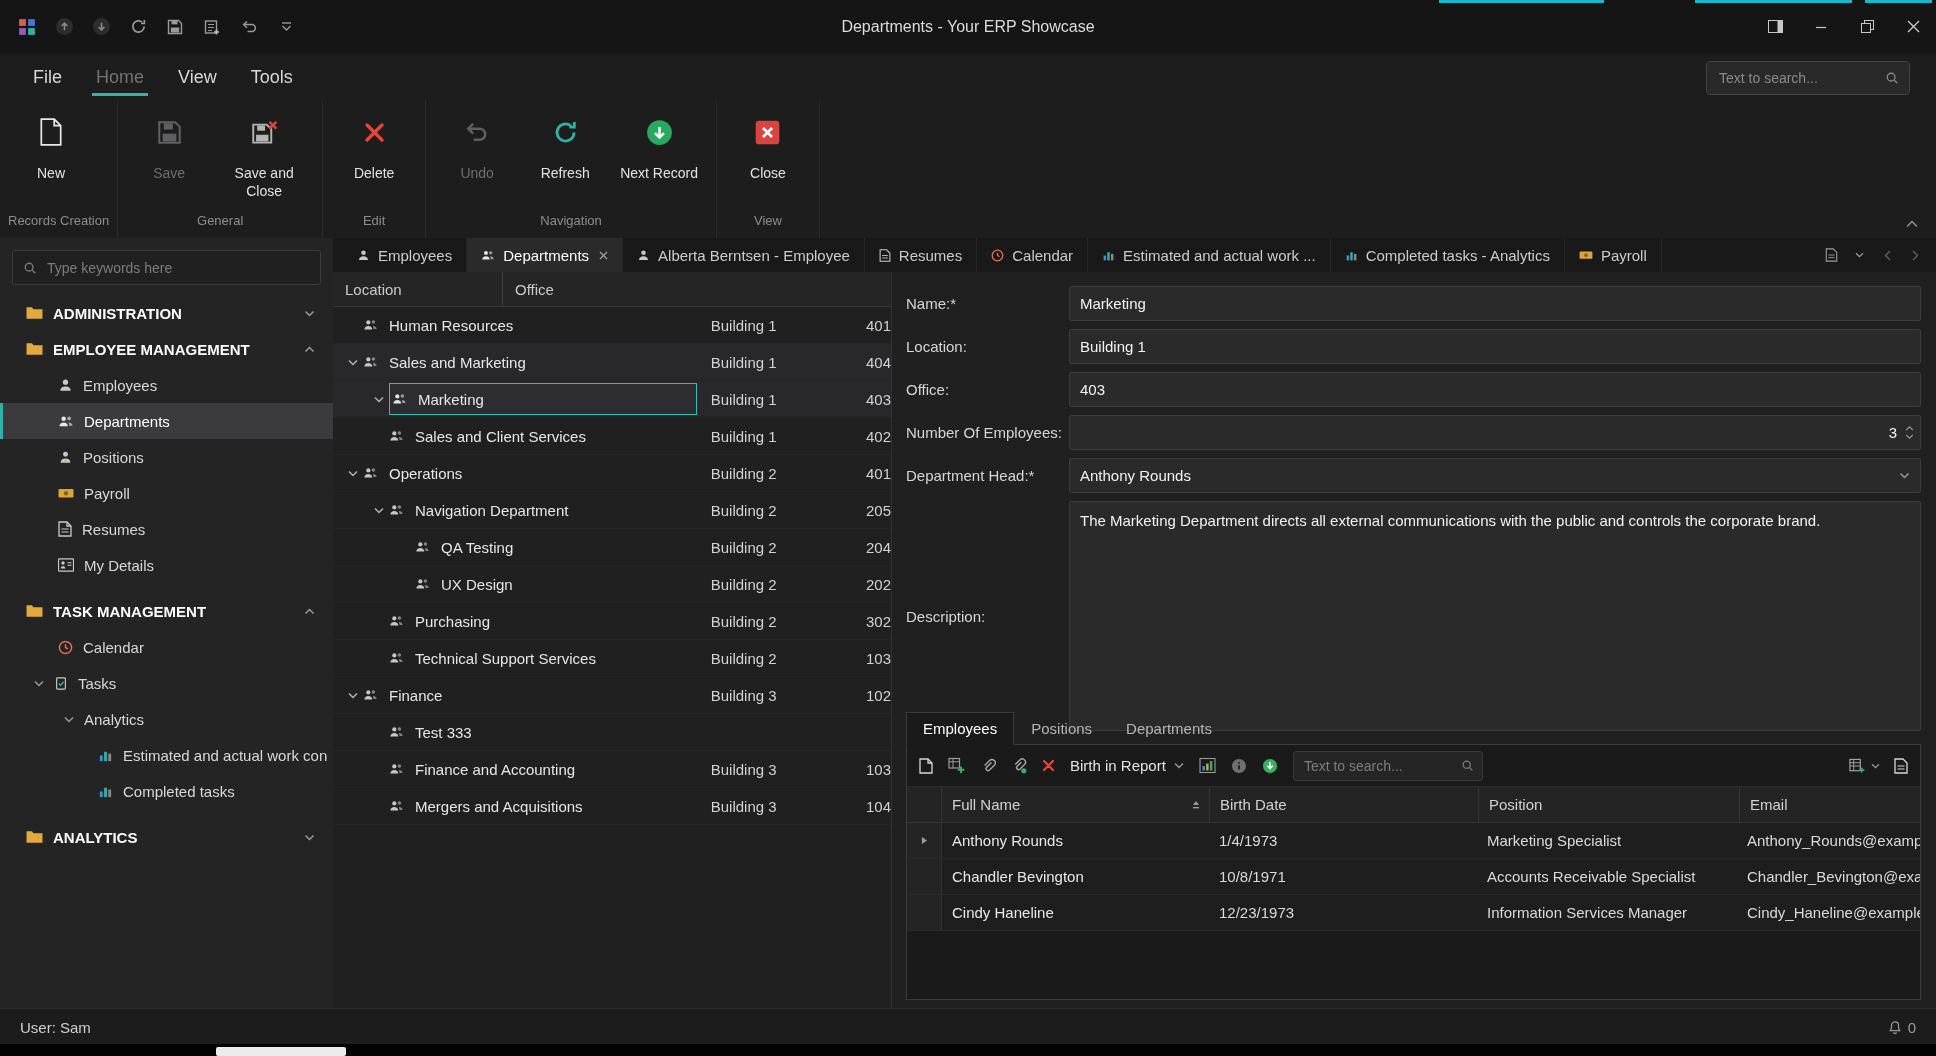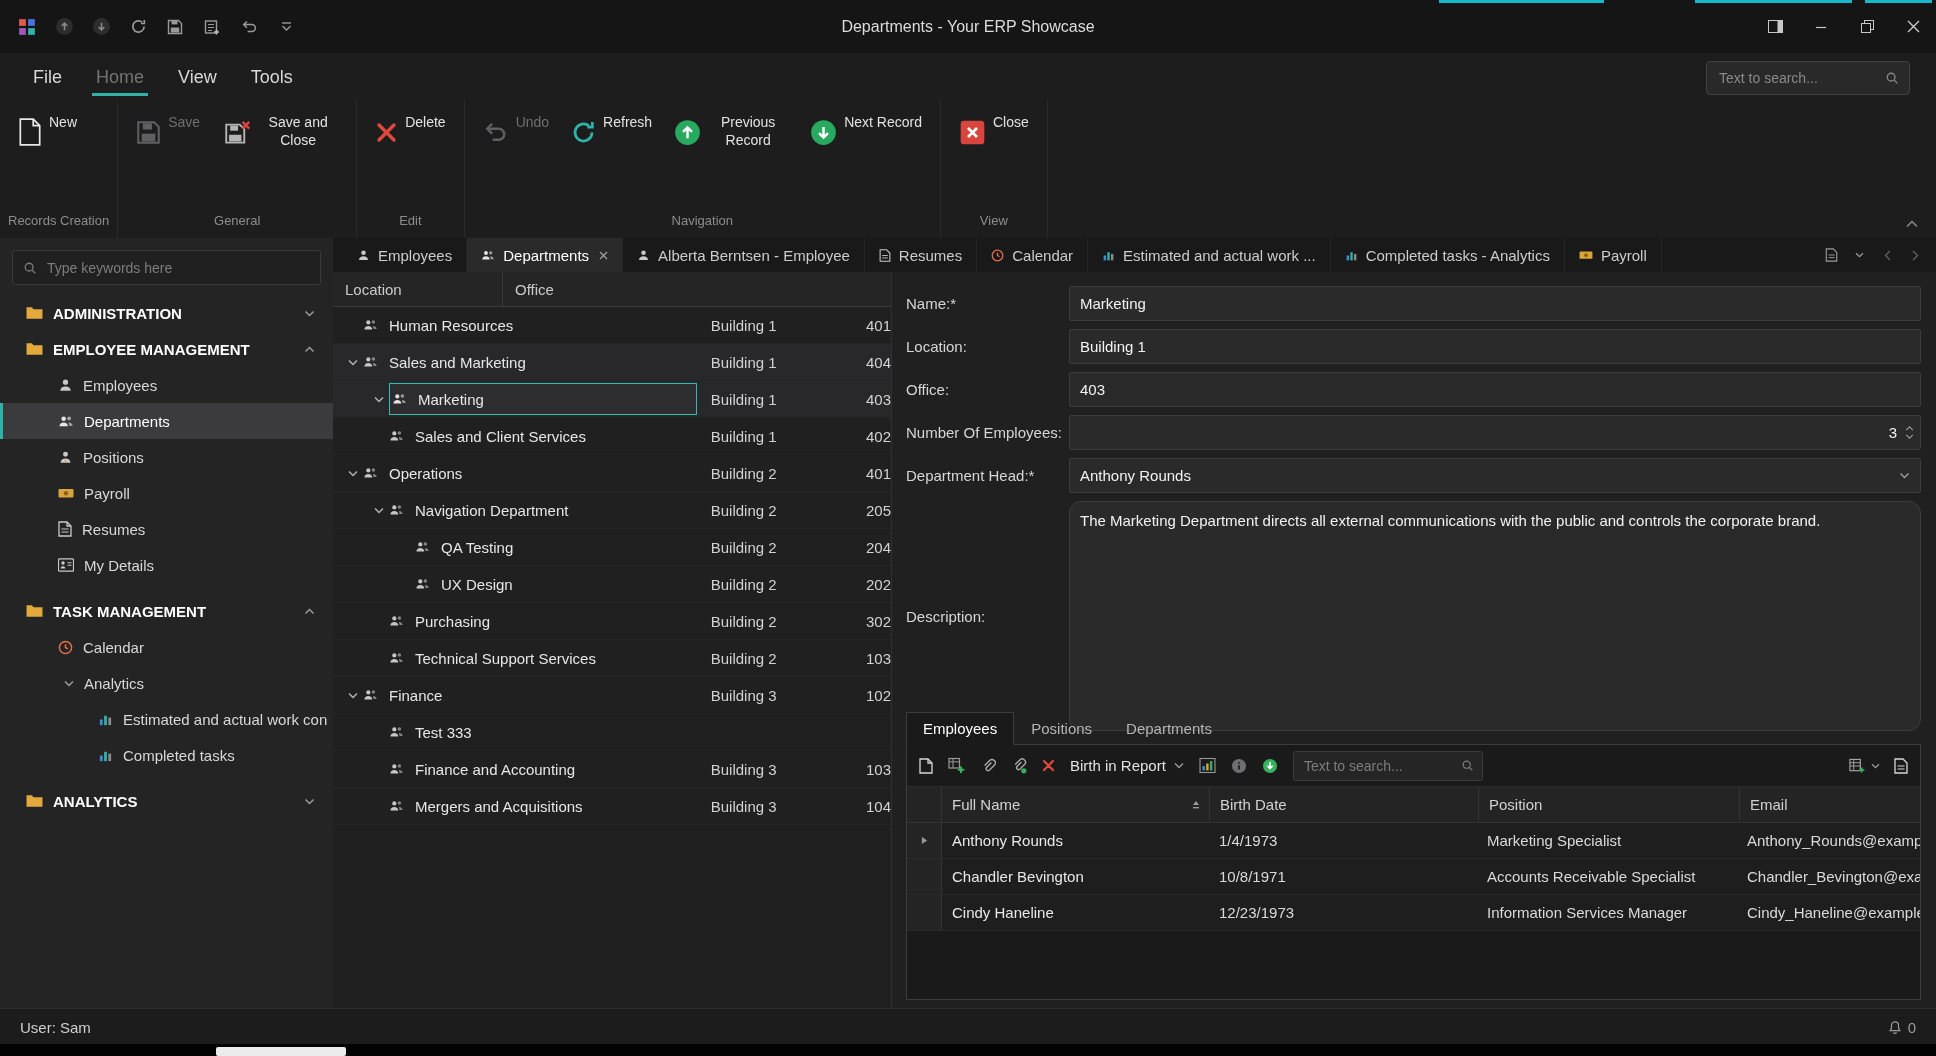--- a/index.html
+++ b/index.html
@@ -25,21 +25,21 @@
   .mitem.active::after{content:"";position:absolute;left:13px;right:13px;bottom:4px;height:3px;background:#2fb3a9}
   .mb-search{position:absolute;right:26px;top:8px;width:182px;height:32px;background:#29292a;border:1px solid #424244;border-radius:4px;display:flex;align-items:center;padding:0 10px;gap:8px;color:#8a8a8a}
   .mb-search input{flex:1;min-width:0;background:transparent;border:0;outline:0;color:#ddd;font-size:14px}
   .mb-search input::placeholder{color:#8a8a8a}
 
   
   .ribbon{position:absolute;left:0;top:100px;right:0;height:138px;background:#1d1d1e;border-bottom:1px solid #141414}
   .ribbon-inner{display:flex;height:100%}
   .rgroup{display:flex;flex-direction:column;border-right:1px solid #2a2a2b;padding:0 8px}
   .rbuttons{flex:1;display:flex;align-items:flex-start;gap:2px;padding-top:8px}
-  .rbtn{display:flex;flex-direction:row;gap:7px;padding:6px 10px 2px;min-width:66px;border-radius:3px}
+  .rbtn{display:flex;flex-direction:column;align-items:center;gap:15px;padding:6px 10px 2px;min-width:66px;border-radius:3px}
   .rbtn .ric{height:36px;display:flex;align-items:center;justify-content:center}
   .rbtn .rlabel{font-size:14px;line-height:1.25;text-align:center;color:#e2e2e2;max-width:80px}
   .rbtn.disabled .rlabel{color:#6f6f6f}
   .rcaption{height:28px;display:flex;align-items:center;justify-content:center;font-size:13px;color:#8d8d8d;padding-bottom:4px;white-space:nowrap}
   .ribbon-collapse{position:absolute;right:18px;bottom:10px;color:#8d8d8d}
 
   
   .sidebar{position:absolute;left:0;top:238px;width:333px;bottom:48px;background:#242425;border-right:1px solid #303031;overflow:hidden}
   .side-search{margin:12px 12px 10px;height:33px;background:#202021;border:1px solid #3a3a3c;border-radius:3px;display:flex;align-items:center;gap:8px;padding:0 10px;color:#7d7d7d}
   .side-search input{flex:1;min-width:0;background:transparent;border:0;outline:0;color:#ddd;font-size:14px}
@@ -90,21 +90,21 @@
   
   .formp{position:absolute;left:892px;top:272px;right:0;bottom:48px;background:#202021;padding:14px 15px 0 14px}
   .frow{display:flex;align-items:center;margin-bottom:8px}
   .flabel{width:163px;color:#d6d6d6;flex:none}
   .ffield{flex:1;height:33px;background:#2a2a2b;border:1px solid #3c3c3e;border-radius:2px;display:flex;align-items:center;padding:0 10px;color:#f2f2f2}
   .ffield.num{justify-content:flex-end;gap:8px;padding-right:6px}
   .spin{display:flex;flex-direction:column;gap:3px;color:#9a9a9a}
   .ddchev{margin-left:auto;color:#9a9a9a;display:flex}
   .frow.desc{align-items:stretch}
   .frow.desc .flabel{display:flex;align-items:center}
-  .fdesc{flex:1;height:212px;background:#2a2a2b;border:1px solid #3c3c3e;border-radius:12px;padding:8px 10px;color:#f2f2f2;line-height:1.45;overflow:hidden}
+  .fdesc{flex:1;height:212px;background:#2a2a2b;border:1px solid #3c3c3e;border-radius:2px;padding:8px 10px;color:#f2f2f2;line-height:1.45;overflow:hidden}
 
   
   .detail{position:absolute;left:906px;right:15px;top:714px;bottom:56px}
   .dtabs{height:31px;display:flex;align-items:flex-end}
   .dtab2{height:31px;display:flex;align-items:center;padding:0 16px;color:#b5b5b5;border:1px solid transparent}
   .dtab2.active{background:#1a1a1b;border-color:#3c3c3e;border-bottom-color:#1a1a1b;color:#fff;position:relative;z-index:2}
   .dbody{position:absolute;left:0;right:0;top:30px;bottom:0;border:1px solid #3c3c3e;background:#1a1a1b}
   .dtoolbar{height:41px;display:flex;align-items:center;gap:15px;padding:0 12px;border-bottom:1px solid #2c2c2e;color:#b9b9b9}
   .tbtn{display:flex;align-items:center;gap:6px}
   .show-report{color:#e2e2e2;display:flex;align-items:center;gap:8px;white-space:nowrap}
@@ -310,29 +310,20 @@
                   <path d="M18.5 11a7.5 7.5 0 1 1-2.6-5.7" fill="none" stroke="#2fb3a9" stroke-width="2.4"></path>
                   <path d="M18.8 1.8v4.4h-4.4" fill="none" stroke="#2fb3a9" stroke-width="2.4"></path>
                 </svg>
               </span>
             <span class="rlabel">Refresh</span>
           </div>
           <div class="rbtn">
             <span class="ric">
                 <svg width="27" height="27" viewBox="0 0 24 24">
                   <circle cx="12" cy="12" r="11" fill="#27a960"></circle>
-                  <path d="M12 17V8M8 11.5l4-4 4 4" fill="none" stroke="#fff" stroke-width="2.2"></path>
-                </svg>
-              </span>
-            <span class="rlabel">Previous Record</span>
-          </div>
-          <div class="rbtn">
-            <span class="ric">
-                <svg width="27" height="27" viewBox="0 0 24 24">
-                  <circle cx="12" cy="12" r="11" fill="#27a960"></circle>
                   <path d="M12 7v9M8 12.5l4 4 4-4" fill="none" stroke="#fff" stroke-width="2.2"></path>
                 </svg>
               </span>
             <span class="rlabel">Next Record</span>
           </div>
         </div>
         <div class="rcaption">Navigation</div>
       </div>
       <div class="rgroup">
         <div class="rbuttons">
@@ -450,20 +441,32 @@
         </span>
     </div>
 
     <div class="side-item">
       <svg width="15" height="15" viewBox="0 0 16 16">
           <circle cx="8" cy="8" r="6.5" fill="none" stroke="#e0714a" stroke-width="1.6"></circle>
           <path d="M8 4.5V8l2.5 1.5" stroke="#e0714a" stroke-width="1.6" fill="none"></path>
         </svg>
       <span>Calendar</span>
     </div>
+    <div class="side-item exp1">
+      <span class="sexp">
+          <svg width="10" height="7" viewBox="0 0 10 7">
+            <path d="M1 1.5l4 4 4-4" fill="none" stroke="currentColor" stroke-width="1.5"></path>
+          </svg>
+        </span>
+      <svg width="14" height="15" viewBox="0 0 16 16">
+          <rect x="3" y="1.5" width="10" height="13" rx="1" fill="none" stroke="#c9c9c9" stroke-width="1.3"></rect>
+          <path d="M5.5 8l2 2 3.5-4" stroke="#2fb3a9" stroke-width="1.6" fill="none"></path>
+        </svg>
+      <span>Tasks</span>
+    </div>
     <div class="side-item exp2">
       <span class="sexp">
           <svg width="10" height="7" viewBox="0 0 10 7">
             <path d="M1 1.5l4 4 4-4" fill="none" stroke="currentColor" stroke-width="1.5"></path>
           </svg>
         </span>
       <span>Analytics</span>
     </div>
     <div class="side-item child">
       <svg width="15" height="15" viewBox="0 0 16 16">

